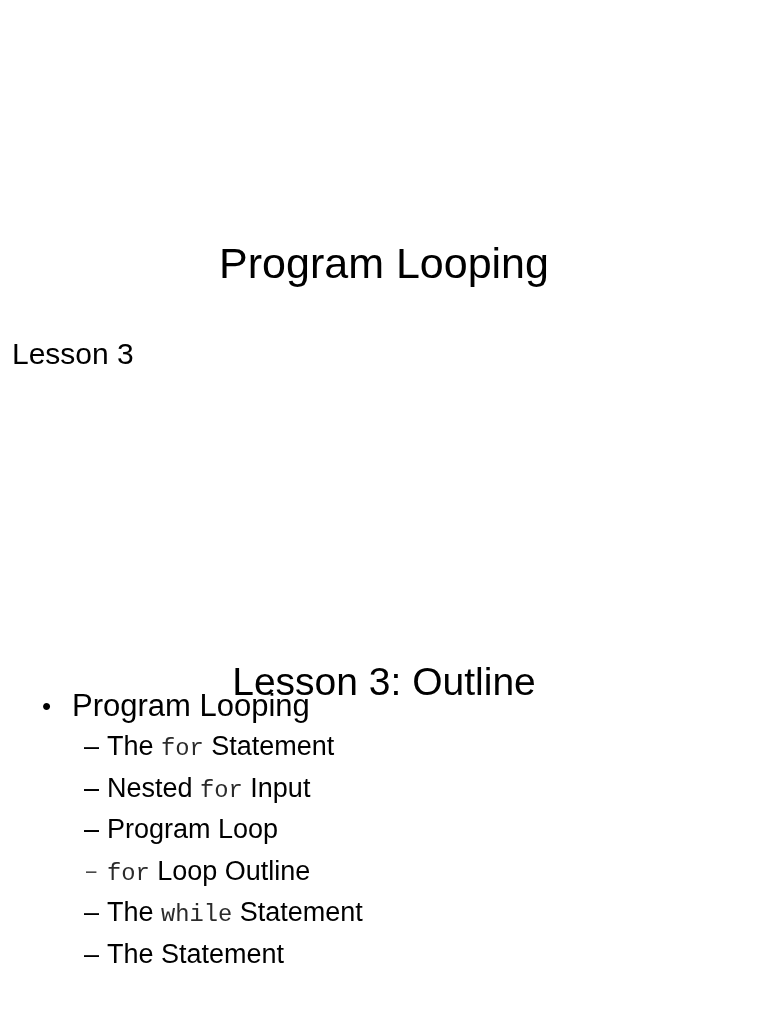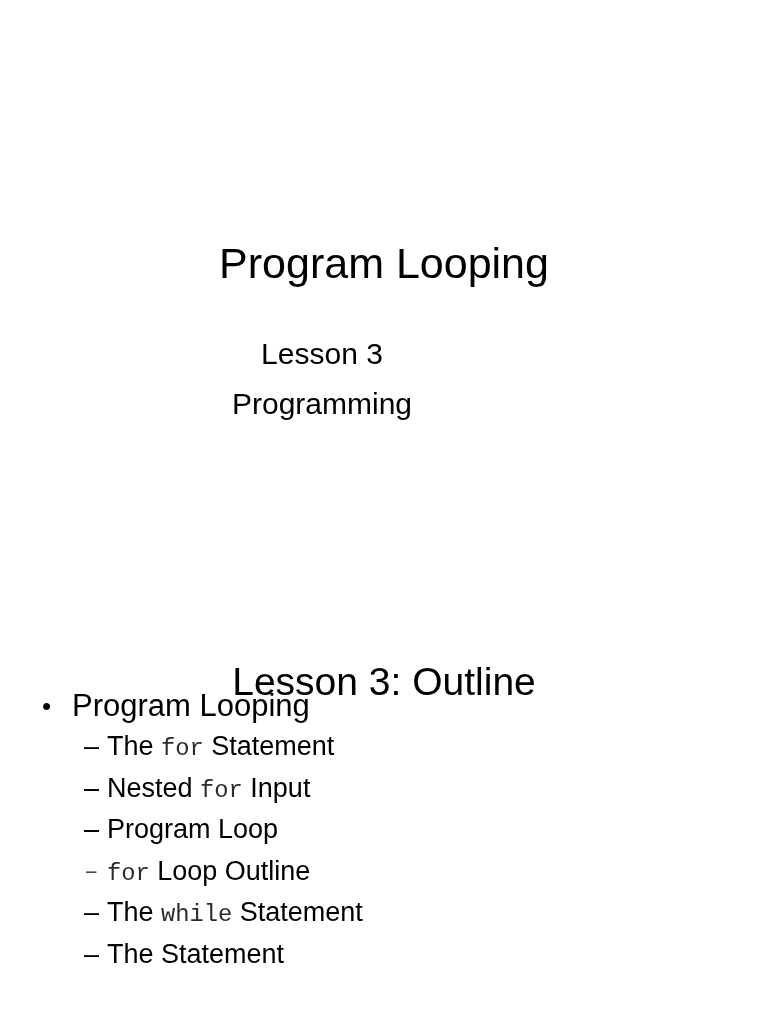--- a/index.html
+++ b/index.html
@@ -41,23 +41,22 @@
     text-align: center;
     font-size: 43px;
     line-height: 52px;
     font-weight: normal;
     letter-spacing: 0px;
     white-space: nowrap;
   }
   .deck-subtitle-block {
     position: absolute;
     top: 329px;
-    left: 4px;
+    left: 12px;
     width: 636px;
-    text-align: center;
   }
   .deck-subtitle {
     font-size: 30px;
     line-height: 50px;
     font-weight: normal;
     white-space: nowrap;
   }
 
   
   .slide-outline {
@@ -131,21 +130,20 @@
 </head>
 <body>
 
 <div class="page">
 
   <section class="slide-title">
     <h1 class="deck-title">Program Looping</h1>
 
     <div class="deck-subtitle-block">
       <div class="deck-subtitle">Lesson 3</div>
-      <div class="deck-subtitle">Programming</div>
     </div>
   </section>
 
   <section class="slide-outline">
     <h2 class="outline-title">Lesson 3: Outline</h2>
 
     <div class="outline-list">
 
       <div class="l1-item">
         <span class="bullet-mark">•</span>

